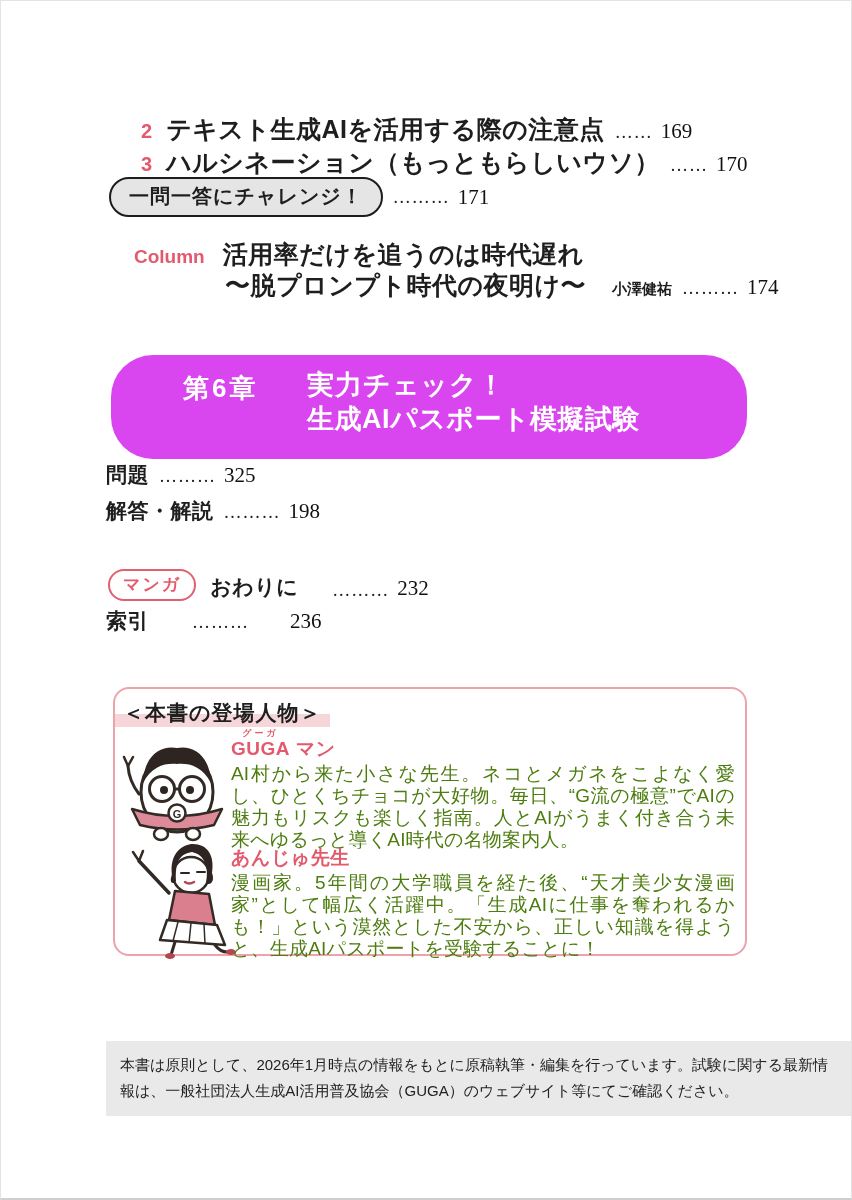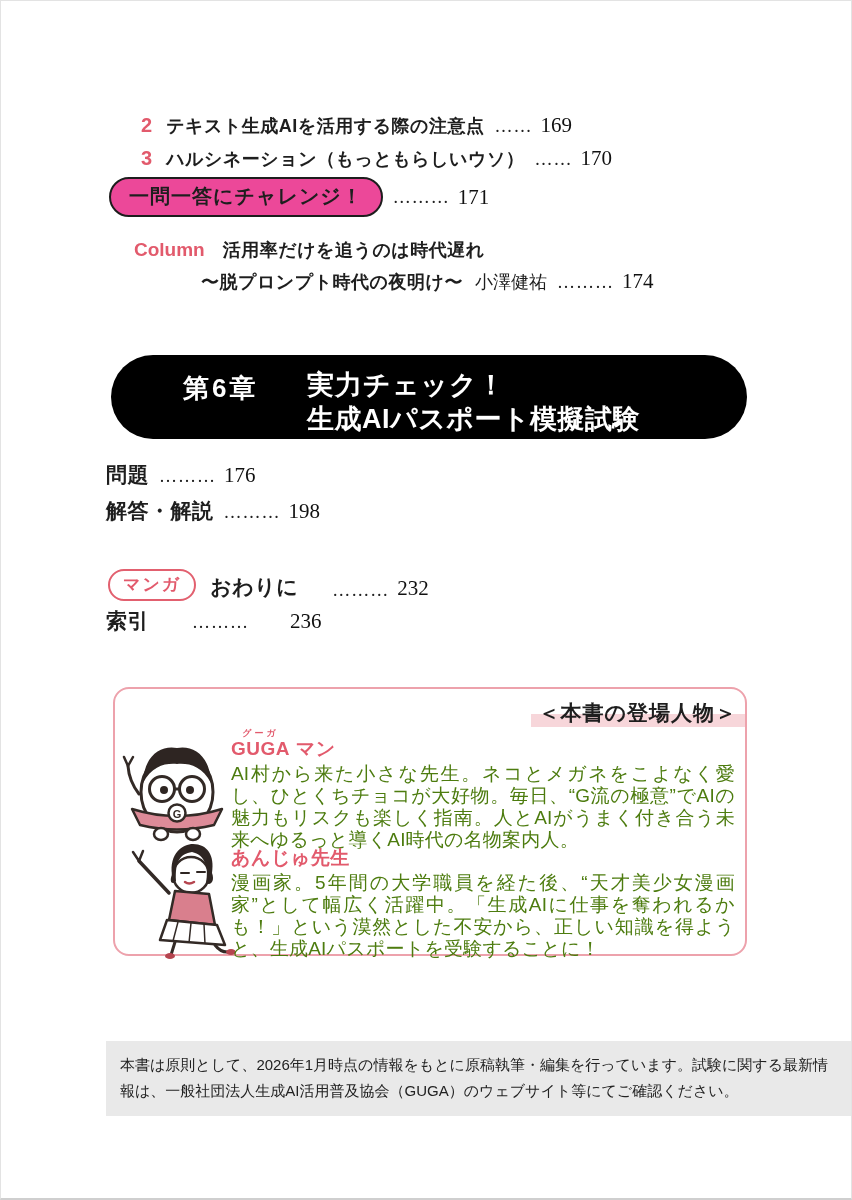--- a/index.html
+++ b/index.html
@@ -3,52 +3,52 @@
 <meta charset="utf-8">
 <style>
   html,body{margin:0;padding:0;background:#fff;}
   body{font-family:"Liberation Sans","DejaVu Sans",sans-serif;color:#1e1e1e;}
   .page{position:relative;width:852px;height:1200px;background:#ffffff;
         border:1px solid #e3e3e3;border-bottom:2px solid #cfcfcf;box-sizing:border-box;overflow:hidden;}
 
   
   .row{position:absolute;display:flex;align-items:baseline;white-space:nowrap;}
   .num{color:#e25a6c;font-weight:bold;font-size:20px;margin-right:14px;}
-  .t-title{font-weight:bold;font-size:18px;letter-spacing:.5px;}
+  .t-title{font-weight:bold;font-size:25px;letter-spacing:.5px;}
   .t-title.big{font-size:21px;}
   .dots{font-family:"Liberation Serif","DejaVu Serif",serif;font-size:18px;color:#222;
         margin:0 8px 0 10px;letter-spacing:1px;}
   .page-num{font-family:"Liberation Serif","DejaVu Serif",serif;font-size:21px;color:#111;}
 
   
   .challenge-pill{border:2.5px solid #1d1d1d;border-radius:22px;padding:4px 18px 5px;
-        font-weight:bold;font-size:20px;letter-spacing:1px;background:#ec4899;}
+        font-weight:bold;font-size:20px;letter-spacing:1px;background:#e5e5e5;}
 
   
   .column-tag{color:#e25a6c;font-weight:bold;font-size:19px;margin-right:18px;}
-  .col-author{font-weight:normal;font-size:18px;margin-left:12px;}
+  .col-author{font-weight:bold;font-size:15px;margin-left:26px;}
 
   
-  .banner{position:absolute;left:110px;top:354px;width:636px;height:84px;
-          background:#000000;border-radius:42px;}
+  .banner{position:absolute;left:110px;top:354px;width:636px;height:104px;
+          background:#d946ef;border-radius:42px;}
   .banner .chap{position:absolute;left:72px;top:16px;color:#fff;font-weight:bold;
           font-size:26px;letter-spacing:3px;}
   .banner .line1{position:absolute;left:196px;top:12px;color:#fff;font-weight:bold;
           font-size:27px;letter-spacing:1px;}
   .banner .line2{position:absolute;left:196px;top:46px;color:#fff;font-weight:bold;
           font-size:27px;letter-spacing:0.5px;}
 
   
   .manga-pill{border:2px solid #e2606f;border-radius:17px;padding:2px 13px 3px;
           color:#e25a6c;font-weight:bold;font-size:17px;letter-spacing:2px;margin-right:14px;}
 
   
   .char-box{position:absolute;left:112px;top:686px;width:634px;height:269px;
           border:2px solid #eda2ac;border-radius:16px;background:#fff;box-sizing:border-box;}
-  .char-box-title{position:absolute;left:0;right:0;top:10px;text-align:right;}
+  .char-box-title{position:absolute;left:0;right:0;top:10px;text-align:left;}
   .char-box-title span{display:inline-block;font-weight:bold;font-size:21px;letter-spacing:1px;
           background:linear-gradient(transparent 55%,#f7d6da 55%);padding:0 8px;}
   .char-fig{position:absolute;}
   .char-name{position:absolute;color:#e25a6c;font-weight:bold;font-size:19px;letter-spacing:.5px;}
   .name-stack{display:inline-block;text-align:center;line-height:1;}
   .furigana{display:block;font-size:9px;letter-spacing:3px;color:#e25a6c;margin-bottom:1px;}
   .char-desc{position:absolute;font-size:19px;line-height:22px;color:#4d7c0f;
           letter-spacing:.2px;text-align:justify;}
 
   
@@ -76,37 +76,37 @@
   <div class="row" style="left:108px;top:176px;align-items:center;">
     <span class="challenge-pill">一問一答にチャレンジ！</span>
     <span class="dots">………</span>
     <span class="page-num">171</span>
   </div>
 
   <div class="row" style="left:133px;top:237px;">
     <span class="column-tag">Column</span>
     <span class="t-title">活用率だけを追うのは時代遅れ</span>
   </div>
-  <div class="row" style="left:200px;top:268px;">
+  <div class="row" style="left:224px;top:268px;">
     <span class="t-title">〜脱プロンプト時代の夜明け〜</span>
     <span class="col-author">小澤健祐</span>
     <span class="dots">………</span>
     <span class="page-num">174</span>
   </div>
 
   <div class="banner">
     <span class="chap">第6章</span>
     <span class="line1">実力チェック！</span>
     <span class="line2">生成AIパスポート模擬試験</span>
   </div>
 
   <div class="row" style="left:105px;top:460px;">
     <span class="t-title big">問題</span>
     <span class="dots">………</span>
-    <span class="page-num">176</span>
+    <span class="page-num">325</span>
   </div>
   <div class="row" style="left:105px;top:496px;">
     <span class="t-title big">解答・解説</span>
     <span class="dots">………</span>
     <span class="page-num">198</span>
   </div>
   <div class="row" style="left:107px;top:568px;align-items:flex-end;">
     <span class="manga-pill">マンガ</span>
     <span class="t-title big">おわりに</span>
     <span class="dots" style="margin-left:34px;">………</span>

